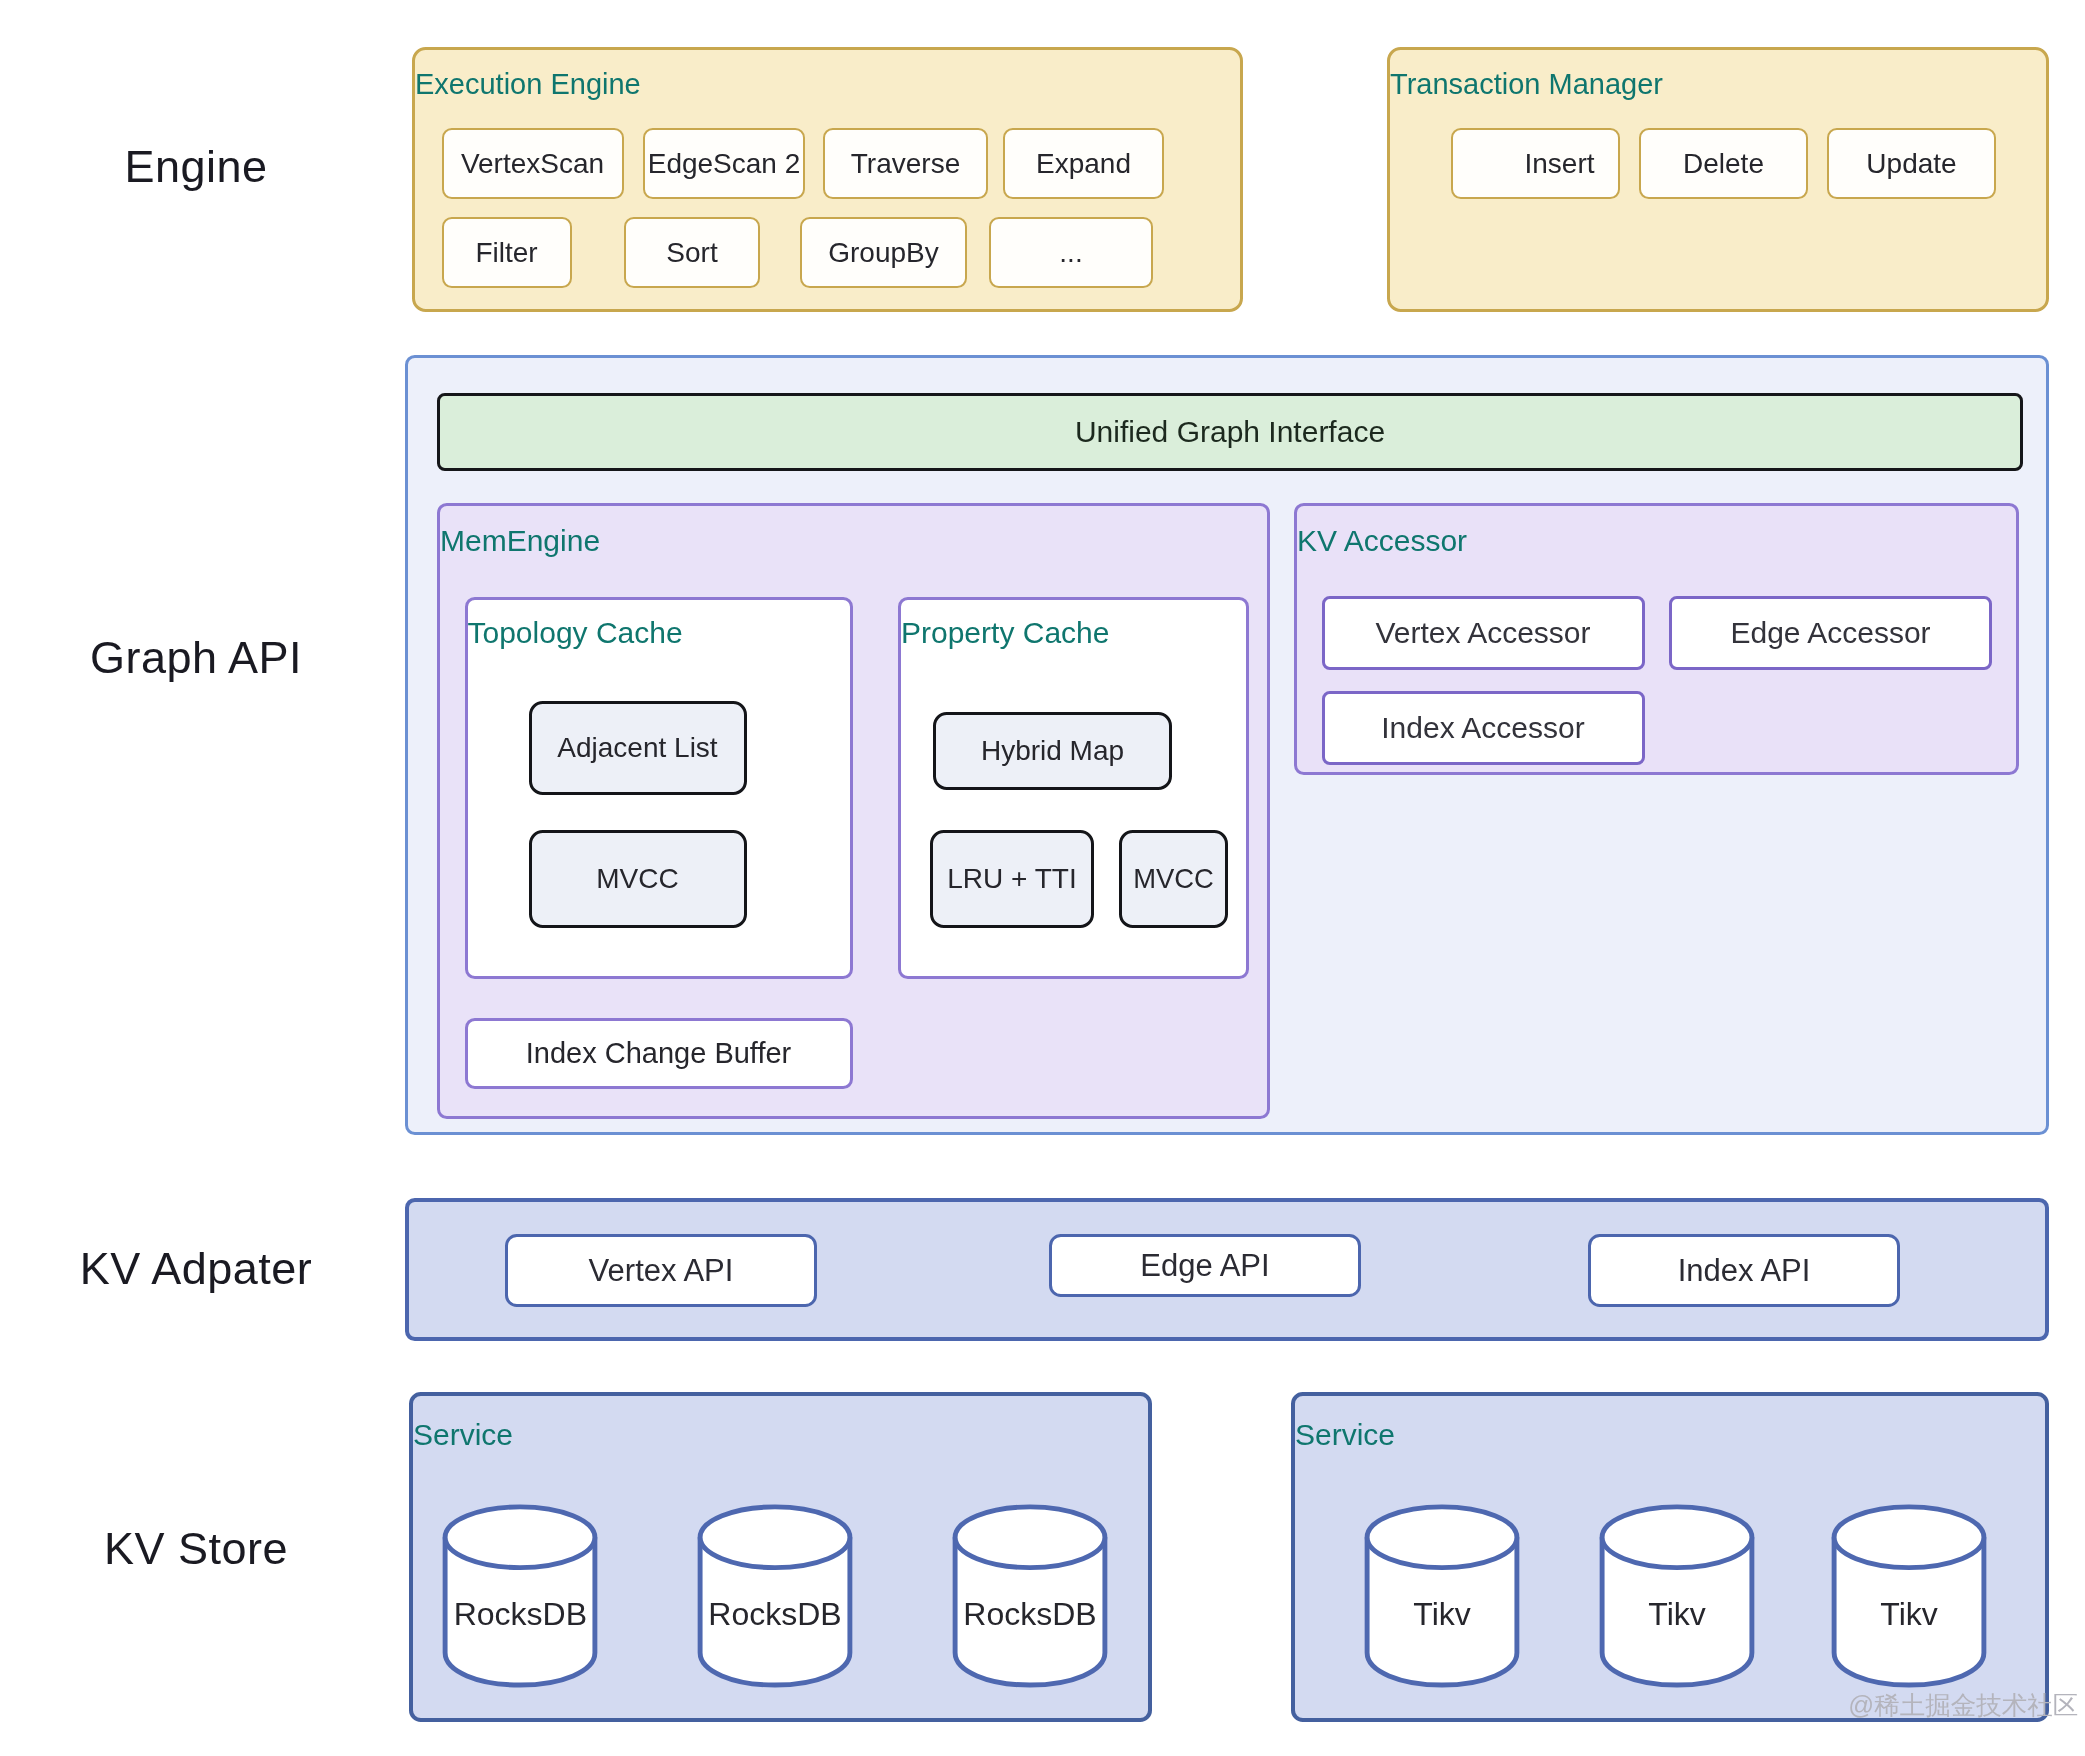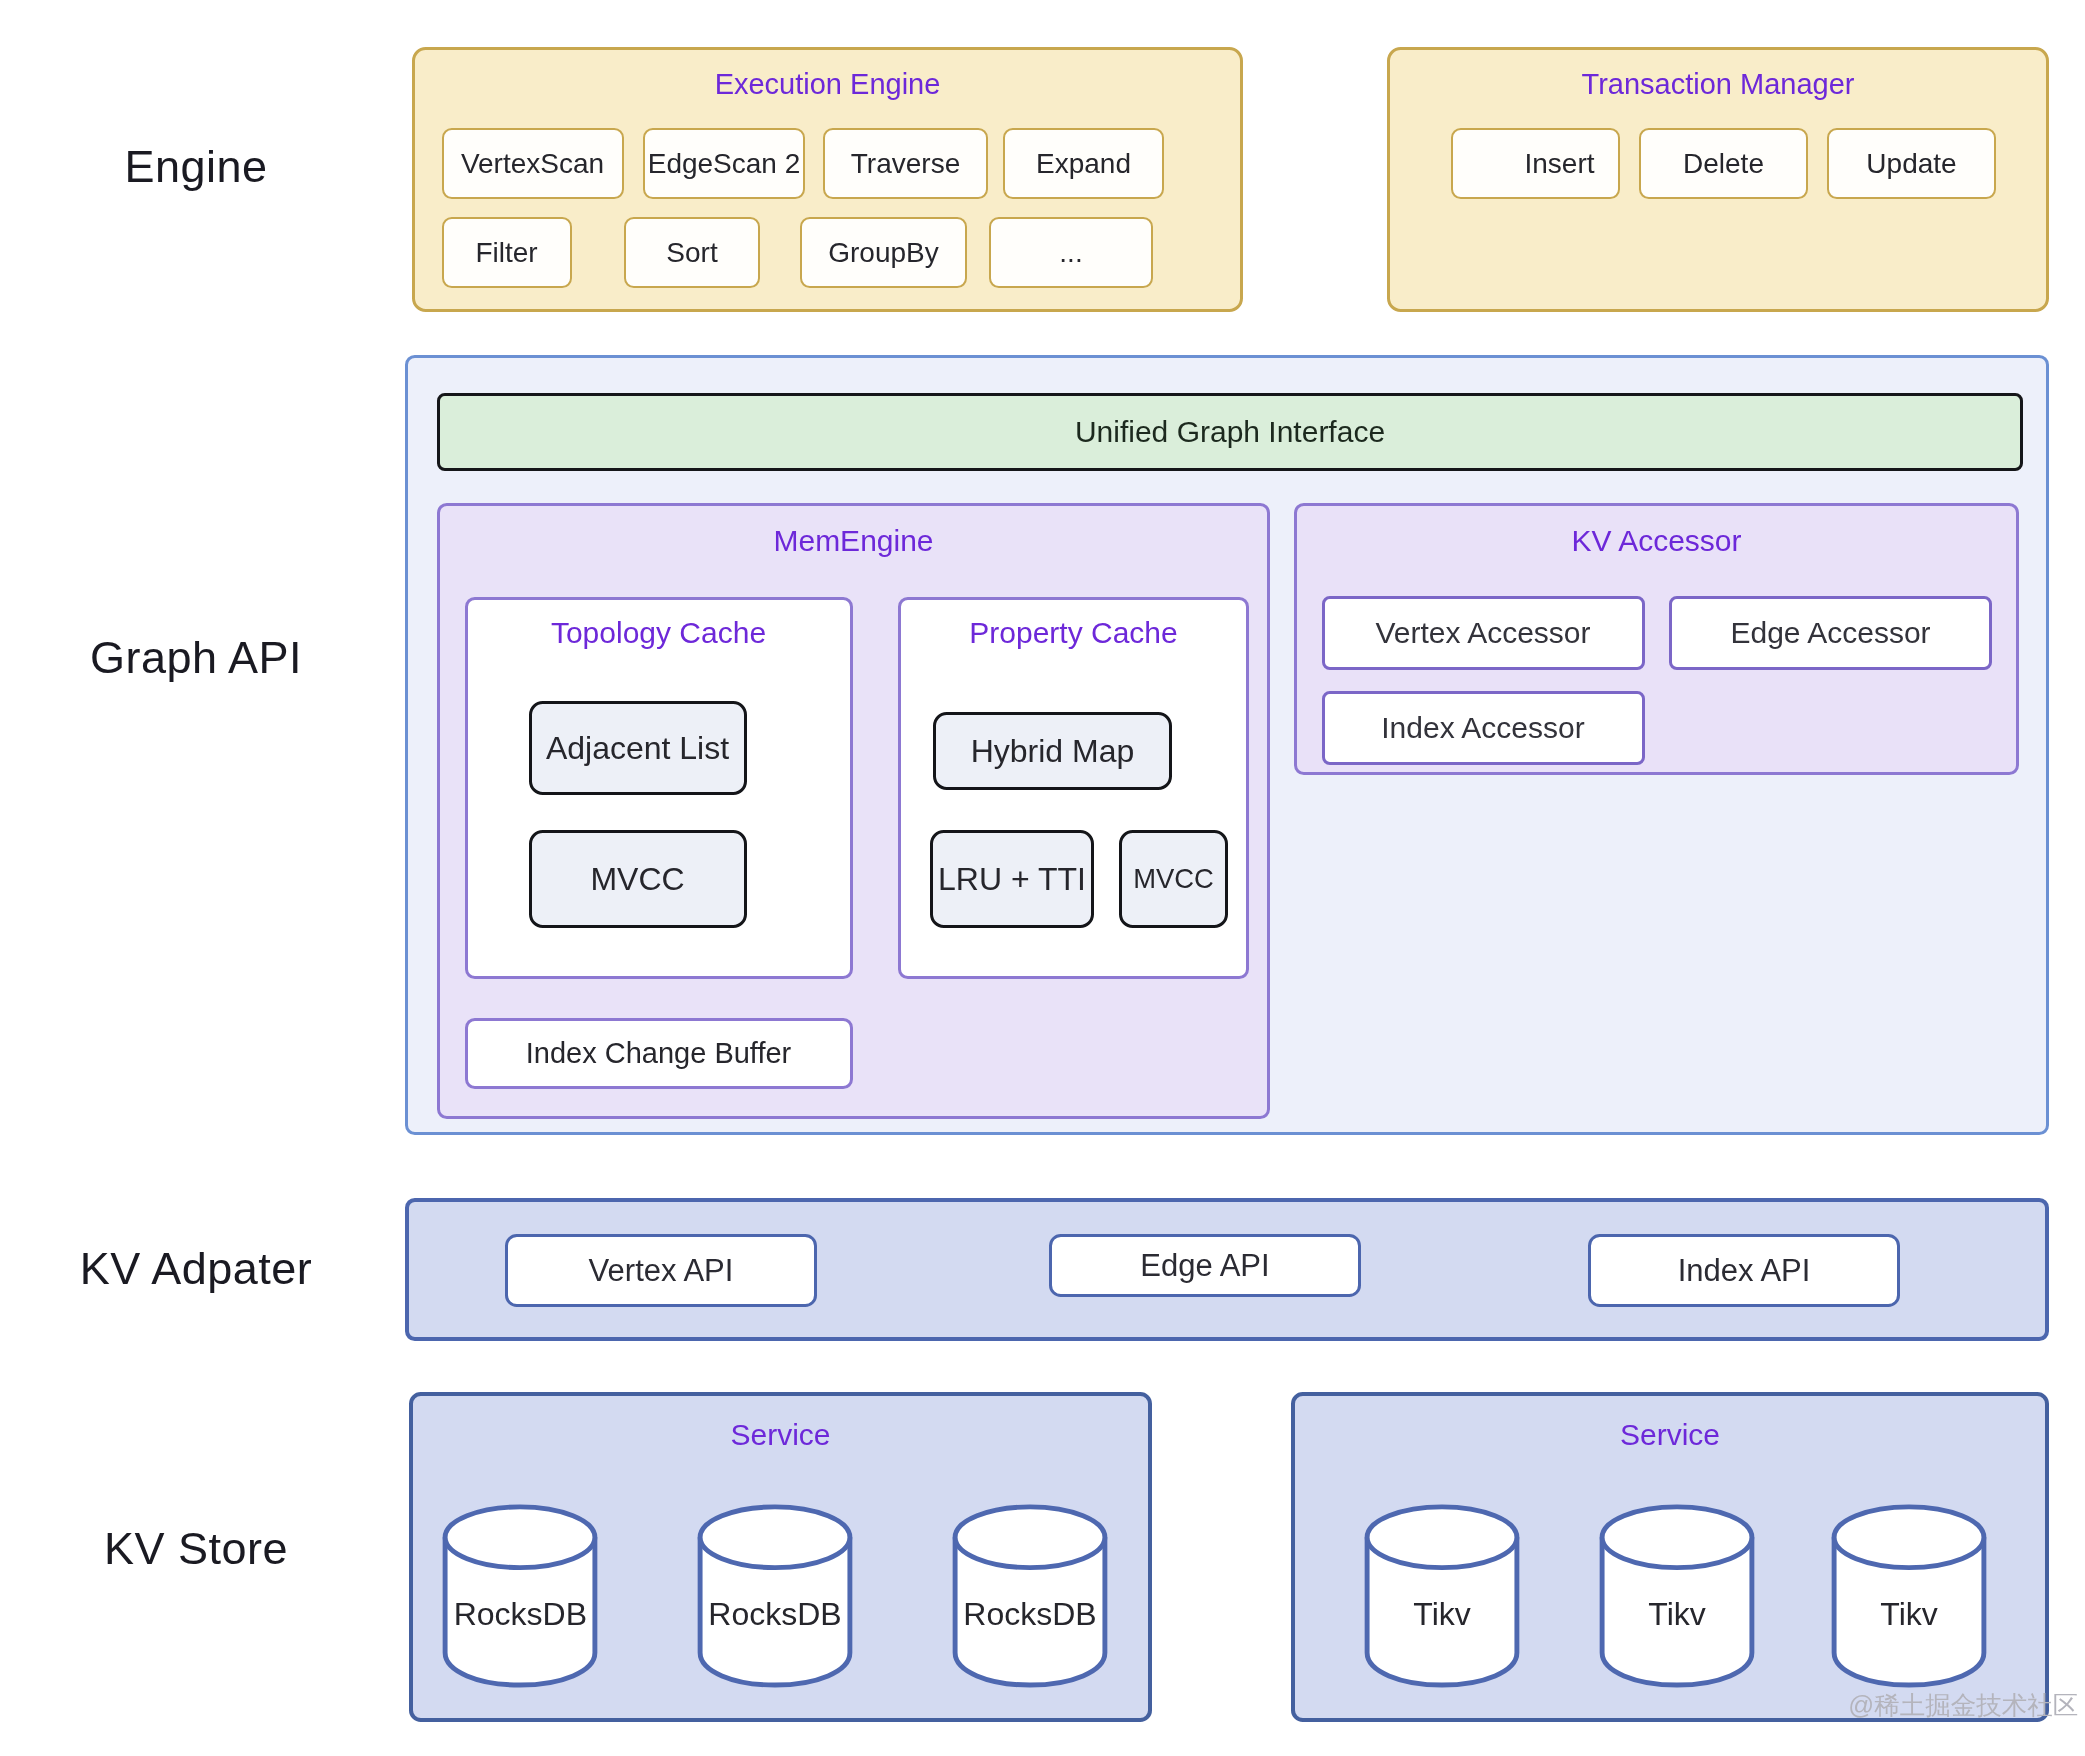--- a/index.html
+++ b/index.html
@@ -5,39 +5,39 @@
   html,body{margin:0;padding:0;background:#ffffff;}
   #canvas{
     position:relative;width:2086px;height:1756px;background:#ffffff;overflow:hidden;
     font-family:"Liberation Sans","DejaVu Sans",sans-serif;color:#26262c;
   }
   .row-label{
     position:absolute;left:0;width:392px;text-align:center;
     font-size:45px;color:#1a1a22;transform:translateY(-50%);letter-spacing:0.5px;
   }
   .panel{position:absolute;box-sizing:border-box;}
-  .panel-title{position:absolute;left:0;right:0;text-align:center;font-size:30px;color:#6d28d9;}
+  .panel-title{position:absolute;left:0;right:0;font-size:30px;color:#0f766e;}
   .yellow{background:#f9edc9;border:3.4px solid #c8a74e;border-radius:13.7px;}
   .gold-btn{
     position:absolute;box-sizing:border-box;background:#fffefb;border:2.9px solid #c8a74e;
     border-radius:9.8px;display:flex;align-items:center;justify-content:center;
     font-size:28px;color:#26262c;
   }
   .blue-outer{background:#edf0fa;border:3.9px solid #6b90d3;border-radius:9.8px;}
   .green-bar{
     position:absolute;box-sizing:border-box;background:#daeeda;border:3.9px solid #151619;
     border-radius:7.8px;display:flex;align-items:center;justify-content:center;
     font-size:30px;color:#1c291e;
   }
   .purple-panel{background:#e9e2f8;border:3.4px solid #8d78d2;border-radius:9.8px;}
   .white-panel{background:#ffffff;border:3.4px solid #8d78d2;border-radius:9.8px;}
   .black-box{
     position:absolute;box-sizing:border-box;background:#edf0f7;border:3.9px solid #141519;
     border-radius:13.7px;display:flex;align-items:center;justify-content:center;
-    font-size:32px;color:#26262c;
+    font-size:28px;color:#26262c;
   }
   .purple-btn{
     position:absolute;box-sizing:border-box;background:#ffffff;border:3.4px solid #7b66c7;
     border-radius:7.8px;display:flex;align-items:center;justify-content:center;
     font-size:30px;color:#33333b;margin-top:15px;
   }
   .adapter{background:#d3daf1;border:4.4px solid #4c66ae;border-radius:9.8px;}
   .blue-btn{
     position:absolute;box-sizing:border-box;background:#ffffff;border:3.9px solid #4c66ae;
     border-radius:11.8px;display:flex;align-items:center;justify-content:center;

